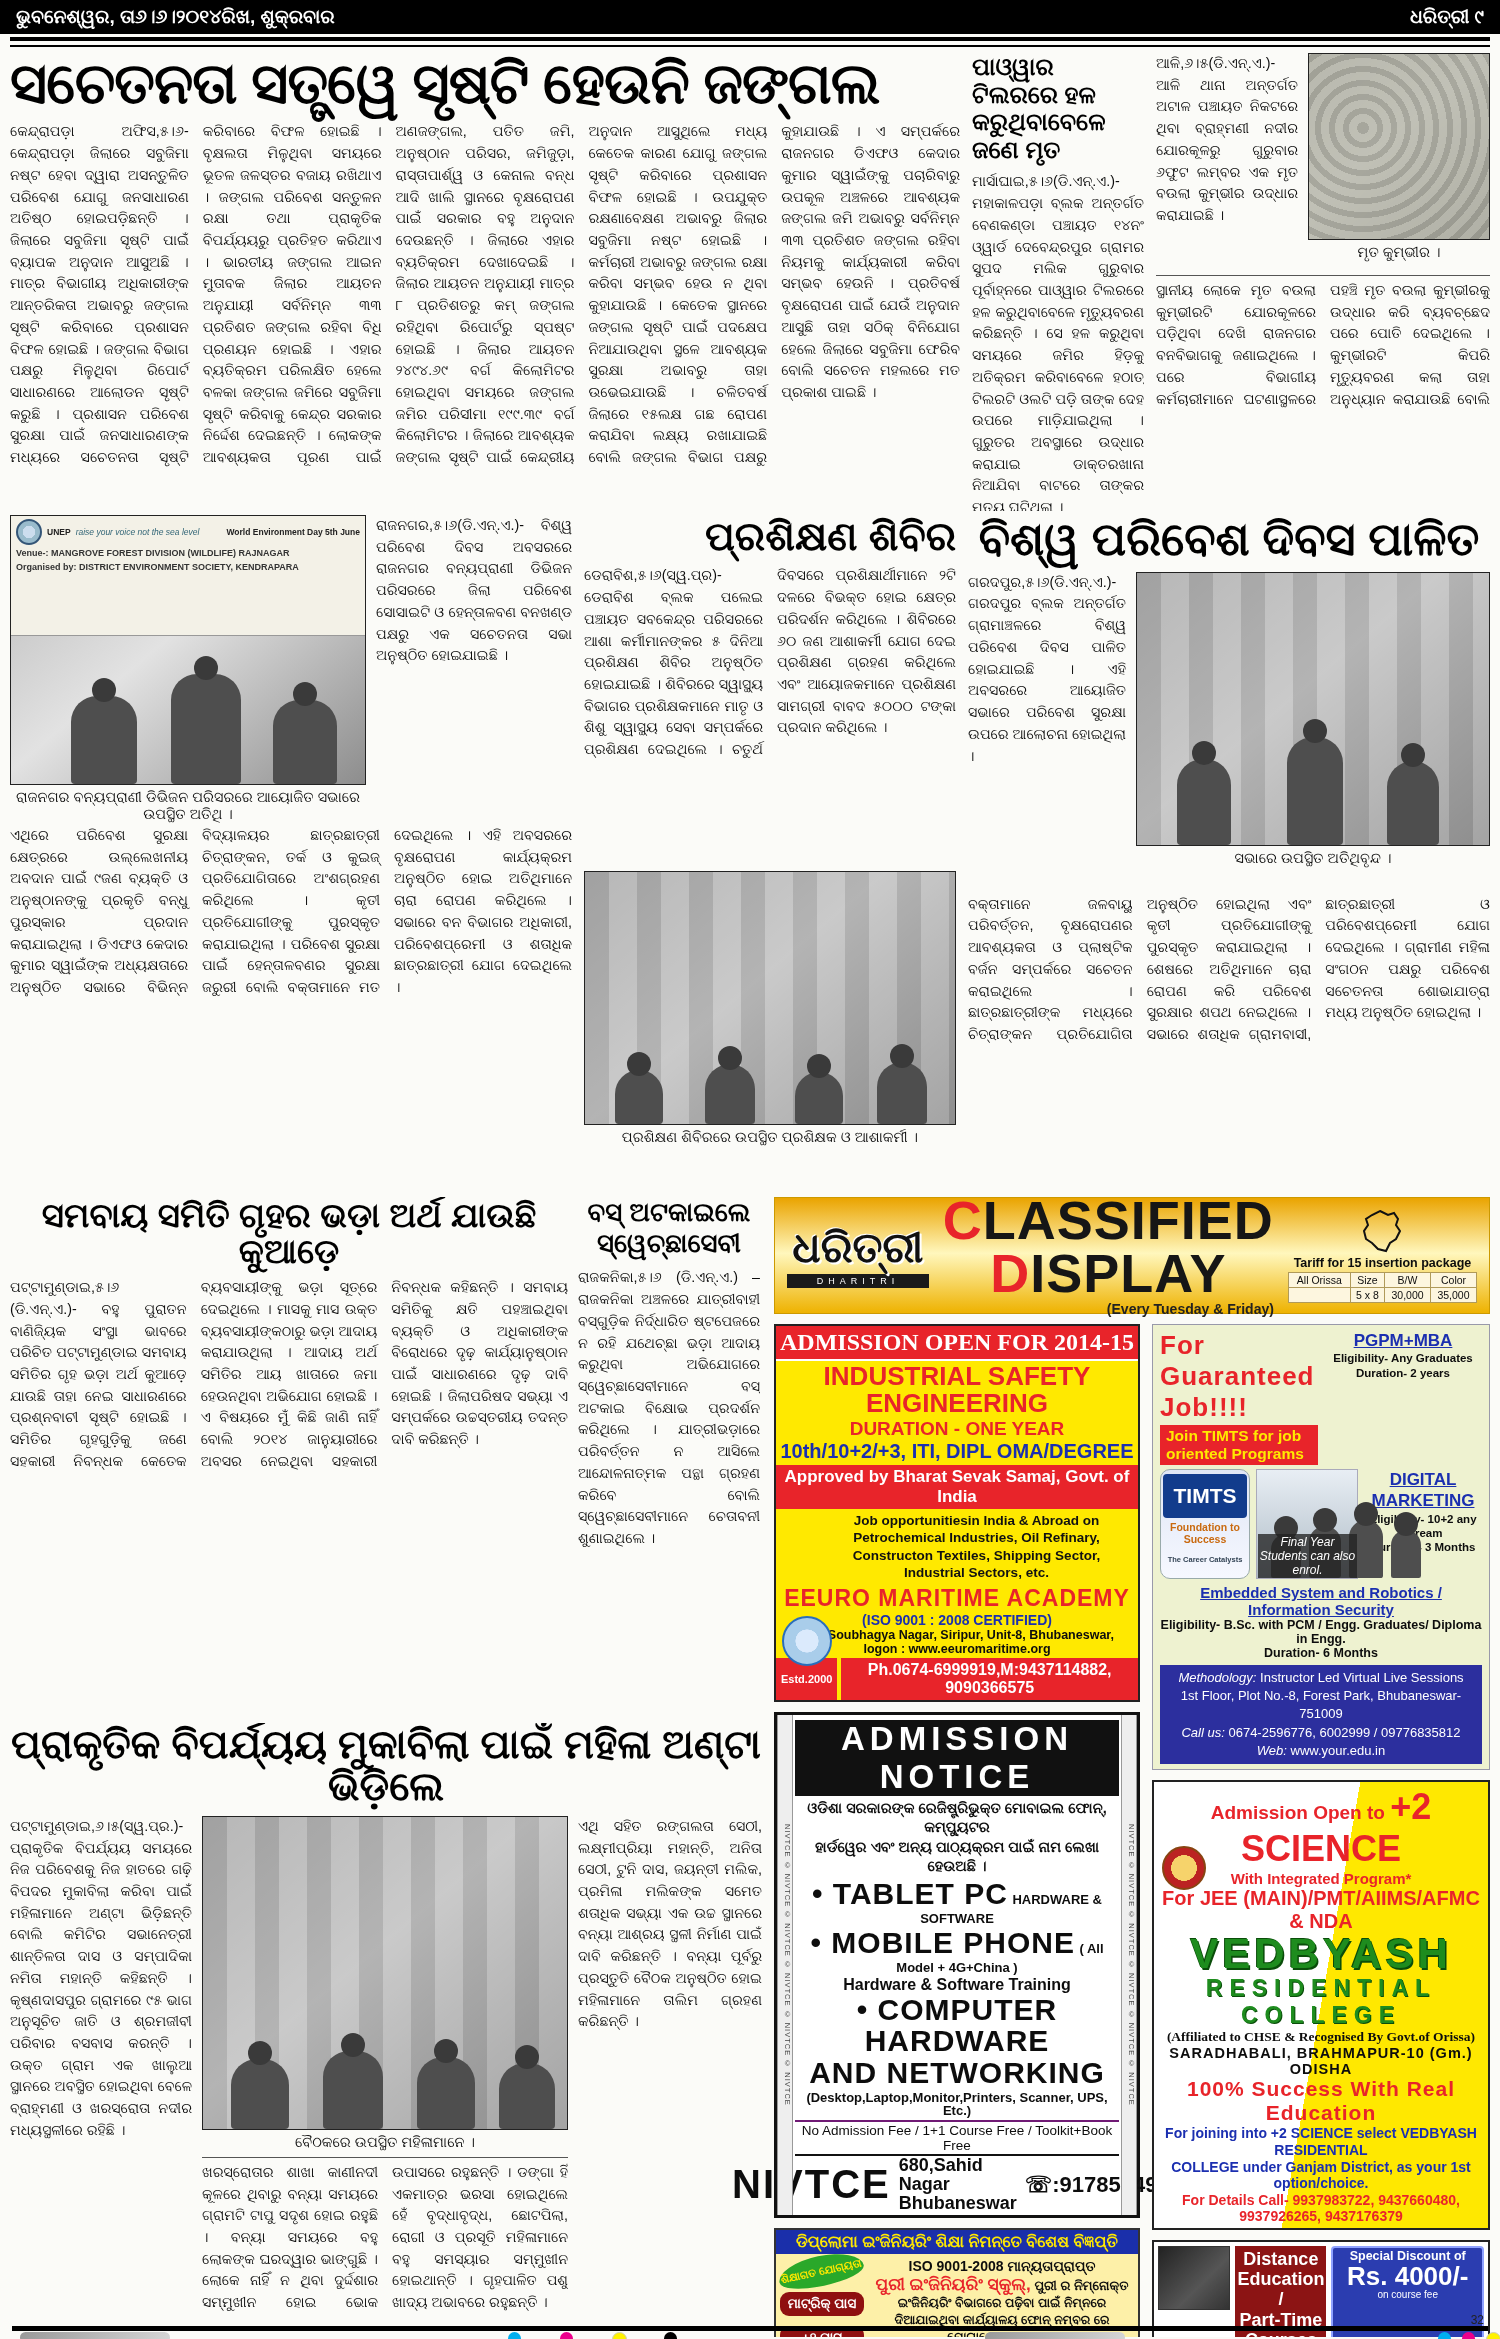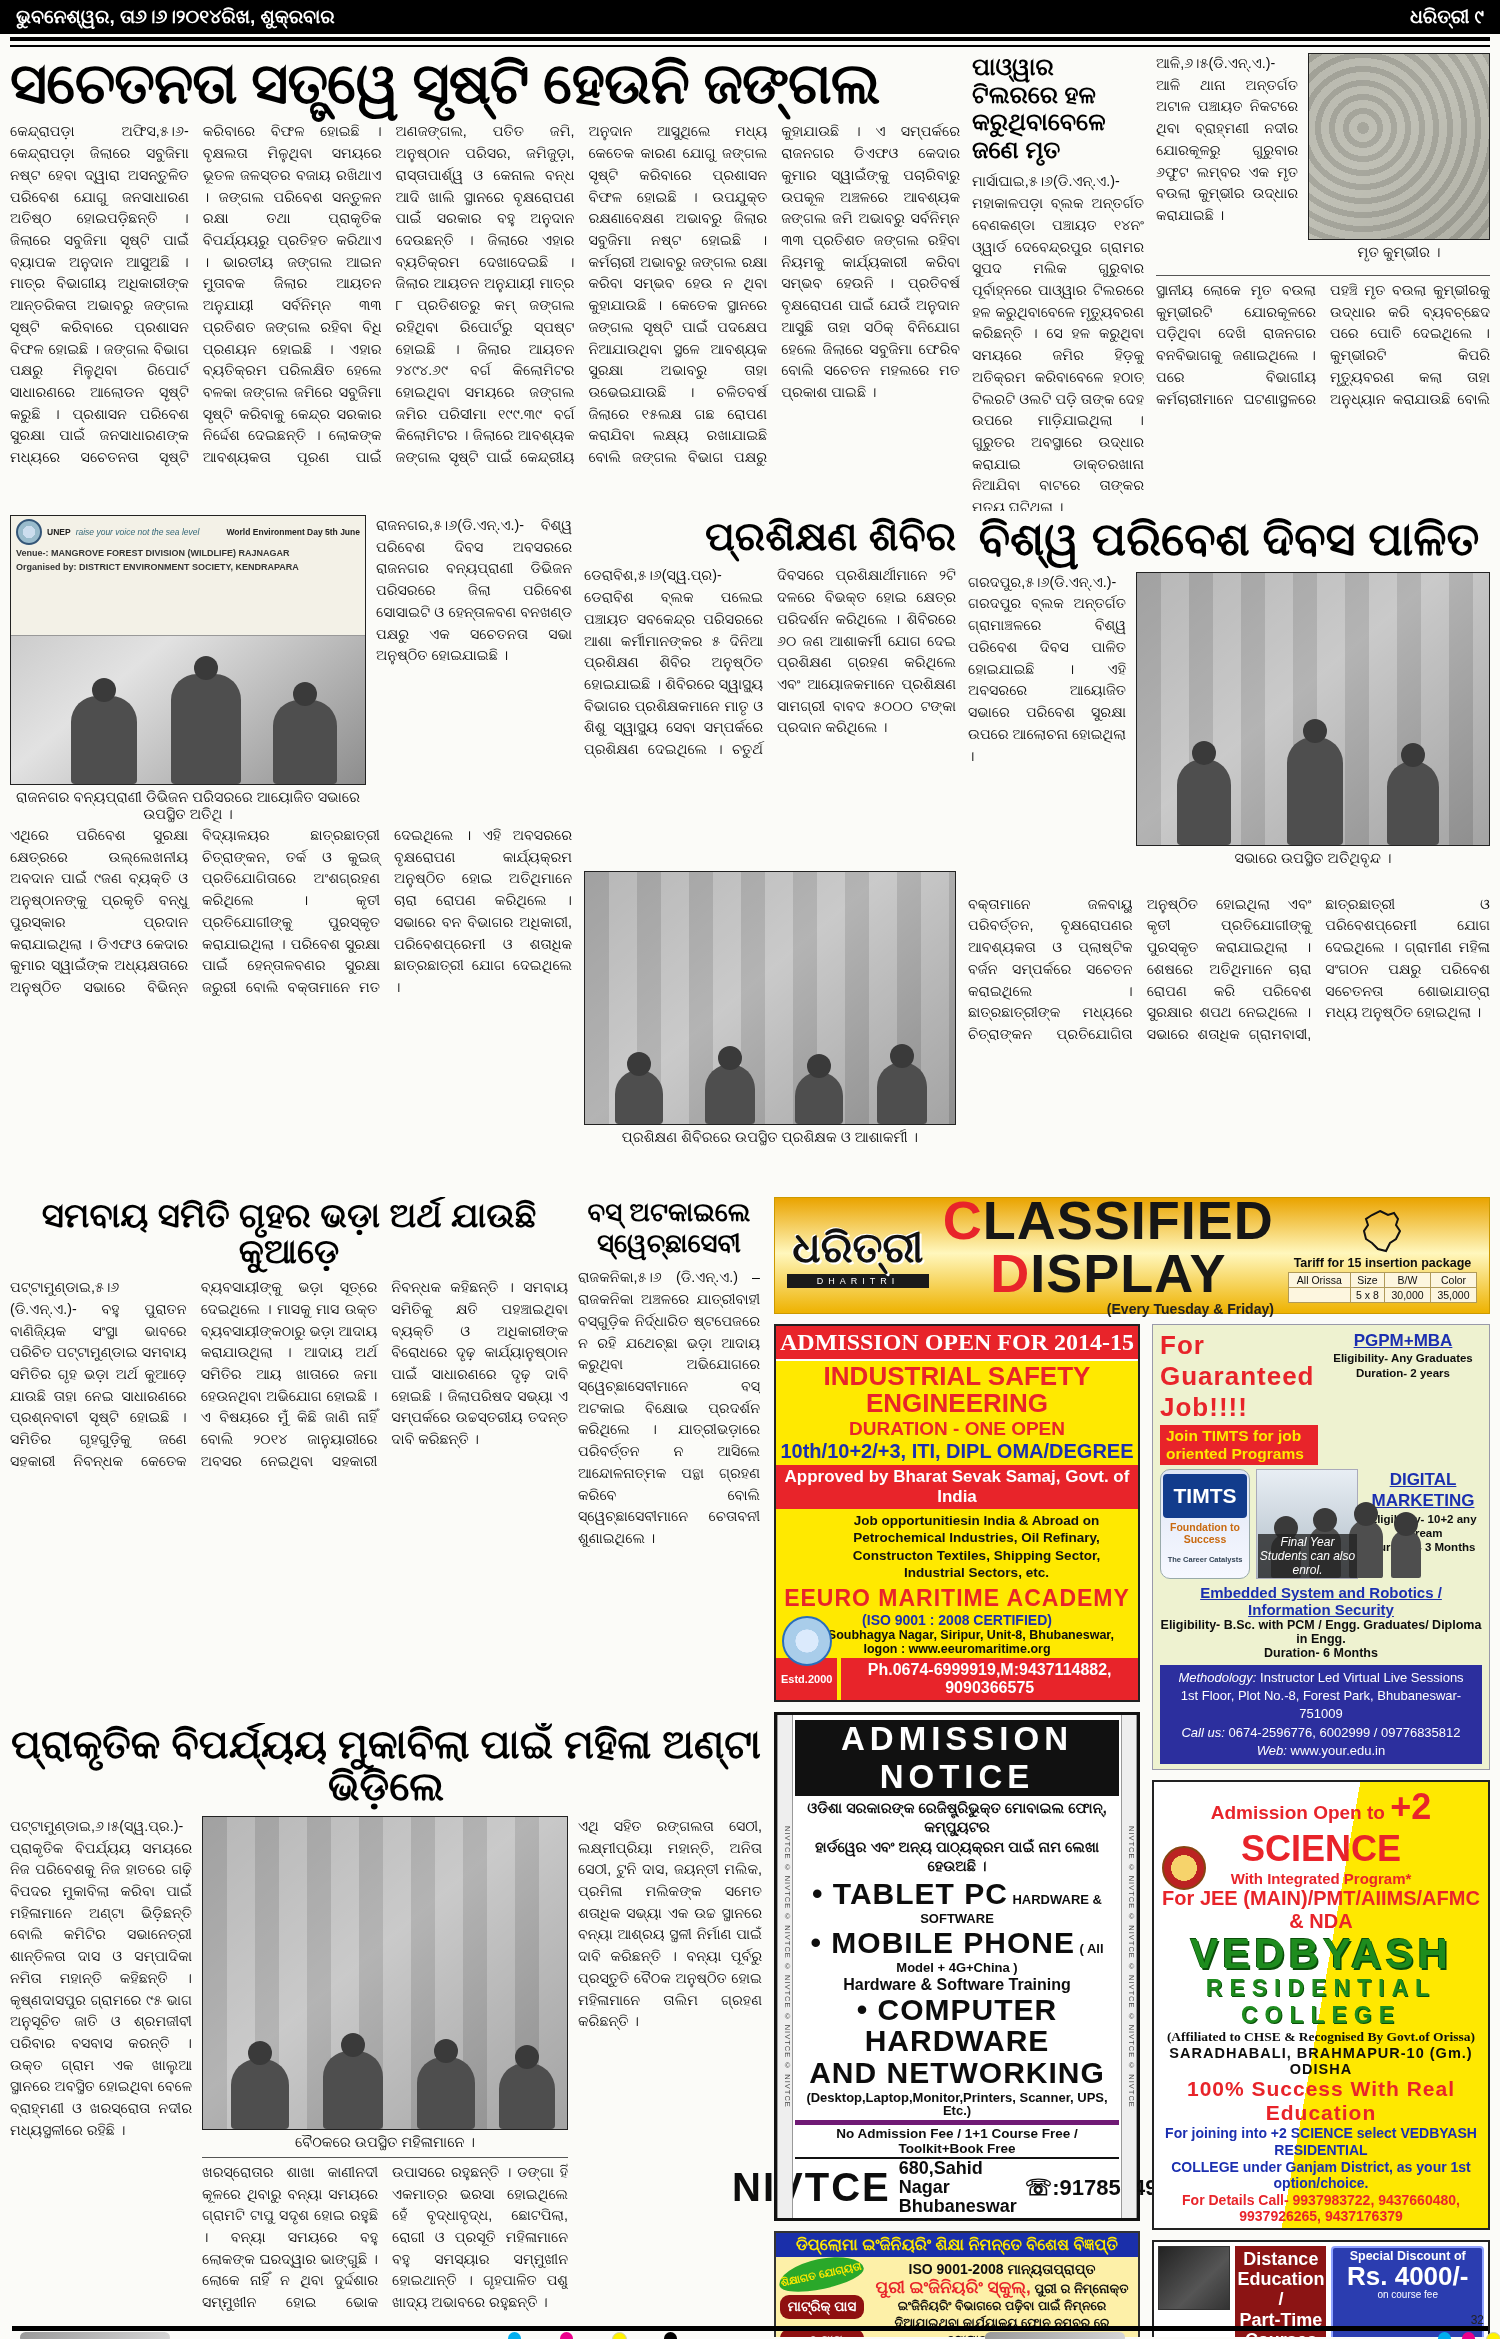--- a/index.html
+++ b/index.html
@@ -91,21 +91,21 @@
   .nivtce{border:3px solid #111;position:relative;background:#fff;padding:2px 18px;text-align:center;}
   .side-strip{position:absolute;top:0;bottom:0;width:14px;background:#eee;color:#444;font-size:7.5px;
               writing-mode:vertical-rl;text-align:center;letter-spacing:1px;border-left:1px solid #999;border-right:1px solid #999;overflow:hidden;}
   .ss-l{left:0;} .ss-r{right:0;}
   .nv-head{background:#111;color:#fff;font-size:33px;font-weight:bold;letter-spacing:5px;margin:3px 0;}
   .nv-odia{font-size:14.5px;font-weight:bold;line-height:1.35;}
   .nv-line{font-weight:bold;line-height:1.02;margin-top:2px;}
   .nv-big{font-size:30px;letter-spacing:1px;}
   .nv-mid{font-size:16px;}
   .nv-sm{font-size:13px;}
-  .nv-offer{font-size:13.5px;font-weight:bold;border-top:5px solid #701a75;border-bottom:2px solid #111;padding:1px 0;margin-top:3px;}
+  .nv-offer{font-size:13.5px;font-weight:normal;border-top:2px solid #701a75;border-bottom:2px solid #111;padding:1px 0;margin-top:3px;}
   .nv-foot{display:flex;align-items:center;justify-content:center;gap:8px;font-weight:bold;}
   .nv-name{font-size:40px;letter-spacing:2px;}
   .nv-addr{font-size:18px;text-align:left;line-height:1.05;}
   .nv-ph{font-size:22px;}
   
   .puri{border:2px solid #333;background:#fdf0a8;}
   .puri-head{background:#1a2faa;color:#ffe900;font-weight:bold;font-size:16px;text-align:center;padding:3px 0;}
   .puri-body{position:relative;padding:4px 6px 2px 96px;min-height:128px;}
   .puri-badge{position:absolute;left:2px;top:2px;width:86px;height:30px;background:#2aa82a;color:#ffe900;
               font-size:11px;font-weight:bold;display:flex;align-items:center;justify-content:center;
@@ -340,21 +340,21 @@
         </div>
       </div>
 
       <div class="row" style="gap:12px;">
 
         <div class="ads-col" style="width:366px;">
 
           <div class="ad eeuro">
             <div class="ee-l1">ADMISSION OPEN FOR 2014-15</div>
             <div class="ee-l2">INDUSTRIAL SAFETY ENGINEERING</div>
-            <div class="ee-l3">DURATION - ONE OPEN</div>
+            <div class="ee-l3">DURATION - ONE YEAR</div>
             <div class="ee-l4">10th/10+2/+3, ITI, DIPL OMA/DEGREE</div>
             <div class="ee-l5">Approved by Bharat Sevak Samaj, Govt. of India</div>
             <div class="ee-body">Job opportunitiesin India &amp; Abroad on Petrochemical Industries, Oil Refinary, Constructon Textiles, Shipping Sector, Industrial Sectors, etc.</div>
             <div class="ee-acad">EEURO MARITIME ACADEMY</div>
             <div class="ee-iso">(ISO 9001 : 2008 CERTIFIED)</div>
             <div class="ee-addr">166, Soubhagya Nagar, Siripur, Unit-8, Bhubaneswar,</div>
             <div class="ee-web">logon : www.eeuromaritime.org</div>
             <div class="ee-logo"></div>
             <div class="ee-foot">
               <span class="ee-estd">Estd.2000</span>

